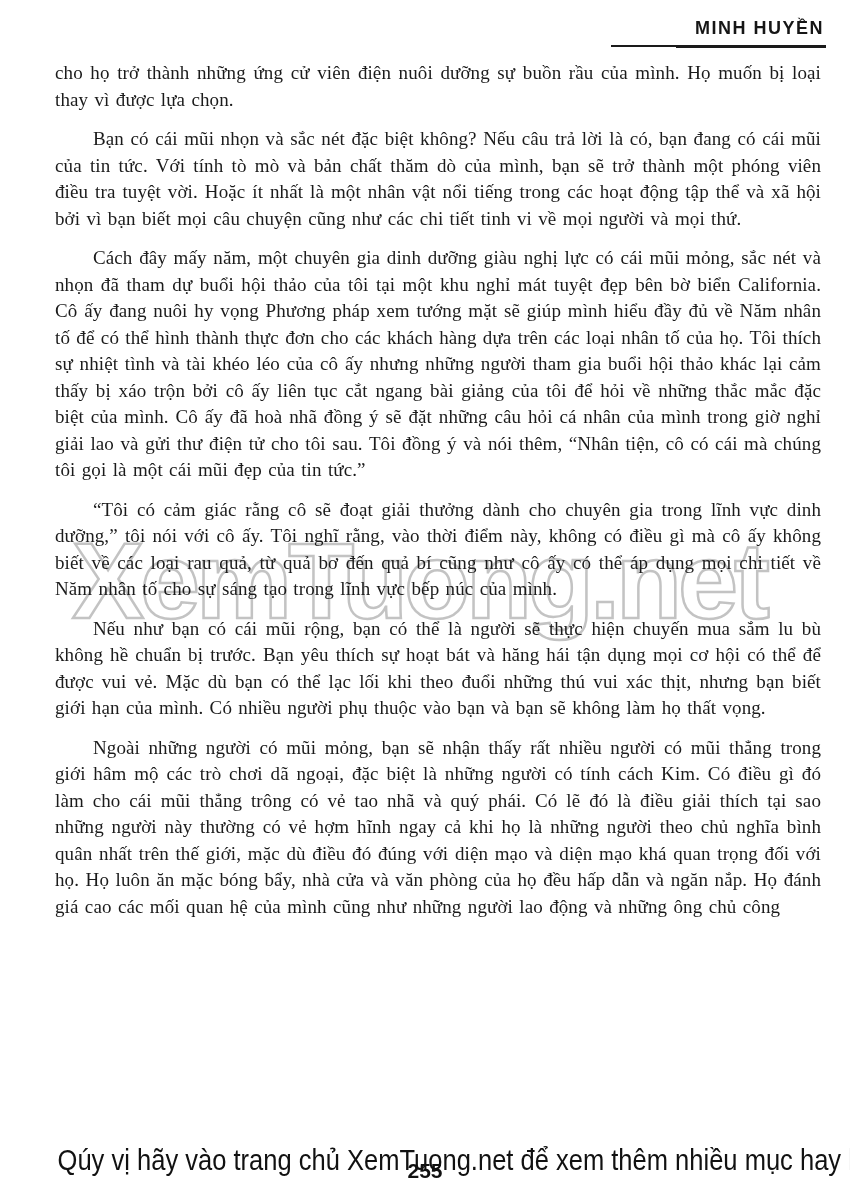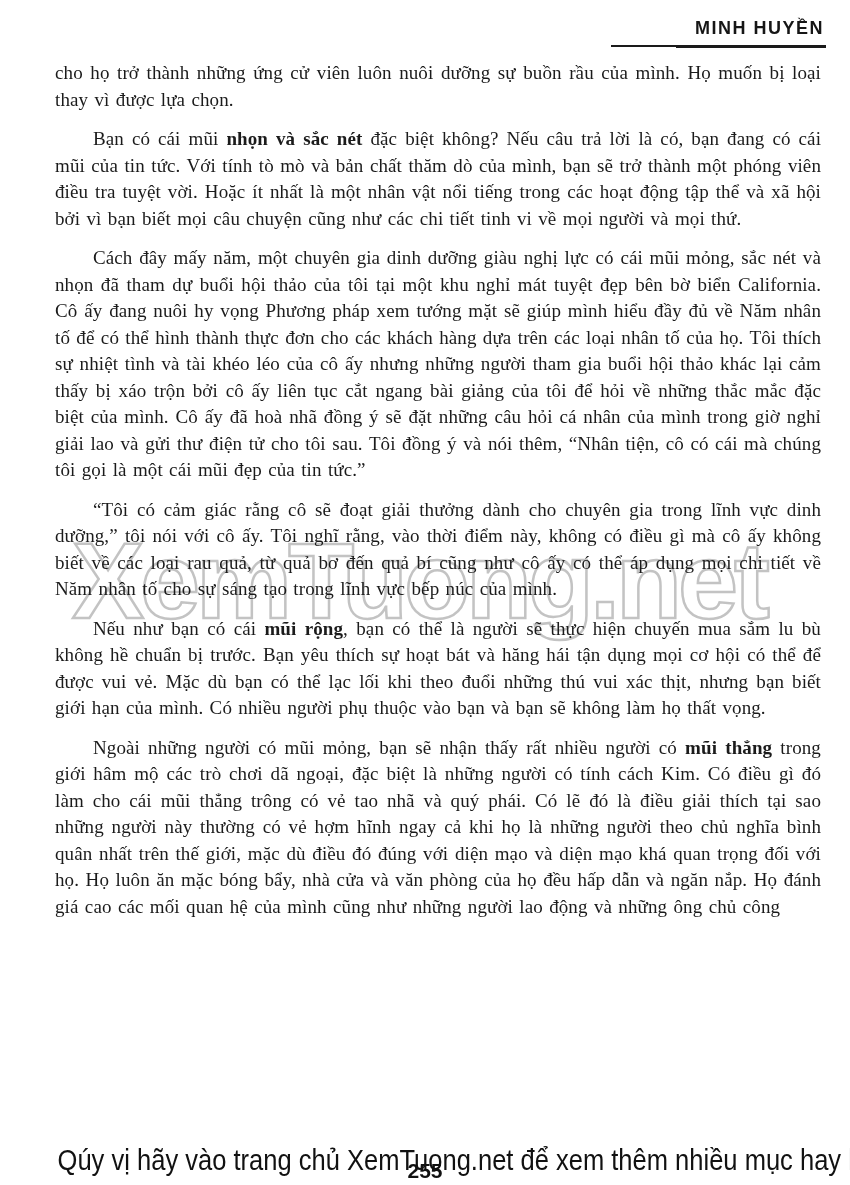--- a/index.html
+++ b/index.html
@@ -69,21 +69,21 @@
   }
   .para{
     margin:0 0 13px 0;
     font-size:19px;
     line-height:26.5px;
     text-align:justify;
     letter-spacing:0.1px;
     word-spacing:1.5px;
   }
   .para.indent{ text-indent:38px; }
-  .para .b{ font-weight:bold; }
+  .para .b{ font-weight:normal; }
   
   .footer{
     position:absolute;
     bottom:8px;left:0;
     width:850px;
     text-align:center;
     z-index:3;
   }
   .footer-text{
     display:inline-block;
@@ -114,21 +114,21 @@
 
   <div class="header">
     <span class="header-title">MINH HUYỀN</span>
   </div>
   <div class="header-rule"></div>
   <div class="header-rule-thick"></div>
 
   <div class="watermark">XemTuong.net</div>
 
   <div class="body-text">
-      <p class="para"><span>cho họ trở thành những ứng cử viên luôn nuôi dưỡng sự buồn rầu của mình. Họ muốn bị loại thay vì được lựa chọn.</span></p>
+      <p class="para"><span>cho họ trở thành những ứng cử viên điện nuôi dưỡng sự buồn rầu của mình. Họ muốn bị loại thay vì được lựa chọn.</span></p>
       <p class="para indent"><span>Bạn có cái mũi </span><span class="b">nhọn và sắc nét</span><span> đặc biệt không? Nếu câu trả lời là có, bạn đang có cái mũi của tin tức. Với tính tò mò và bản chất thăm dò của mình, bạn sẽ trở thành một phóng viên điều tra tuyệt vời. Hoặc ít nhất là một nhân vật nổi tiếng trong các hoạt động tập thể và xã hội bởi vì bạn biết mọi câu chuyện cũng như các chi tiết tinh vi về mọi người và mọi thứ.</span></p>
       <p class="para indent"><span>Cách đây mấy năm, một chuyên gia dinh dưỡng giàu nghị lực có cái mũi mỏng, sắc nét và nhọn đã tham dự buổi hội thảo của tôi tại một khu nghỉ mát tuyệt đẹp bên bờ biển California. Cô ấy đang nuôi hy vọng Phương pháp xem tướng mặt sẽ giúp mình hiểu đầy đủ về Năm nhân tố để có thể hình thành thực đơn cho các khách hàng dựa trên các loại nhân tố của họ. Tôi thích sự nhiệt tình và tài khéo léo của cô ấy nhưng những người tham gia buổi hội thảo khác lại cảm thấy bị xáo trộn bởi cô ấy liên tục cắt ngang bài giảng của tôi để hỏi về những thắc mắc đặc biệt của mình. Cô ấy đã hoà nhã đồng ý sẽ đặt những câu hỏi cá nhân của mình trong giờ nghỉ giải lao và gửi thư điện tử cho tôi sau. Tôi đồng ý và nói thêm, “Nhân tiện, cô có cái mà chúng tôi gọi là một cái mũi đẹp của tin tức.”</span></p>
       <p class="para indent"><span>“Tôi có cảm giác rằng cô sẽ đoạt giải thưởng dành cho chuyên gia trong lĩnh vực dinh dưỡng,” tôi nói với cô ấy. Tôi nghĩ rằng, vào thời điểm này, không có điều gì mà cô ấy không biết về các loại rau quả, từ quả bơ đến quả bí cũng như cô ấy có thể áp dụng mọi chi tiết về Năm nhân tố cho sự sáng tạo trong lĩnh vực bếp núc của mình.</span></p>
       <p class="para indent"><span>Nếu như bạn có cái </span><span class="b">mũi rộng</span><span>, bạn có thể là người sẽ thực hiện chuyến mua sắm lu bù không hề chuẩn bị trước. Bạn yêu thích sự hoạt bát và hăng hái tận dụng mọi cơ hội có thể để được vui vẻ. Mặc dù bạn có thể lạc lối khi theo đuổi những thú vui xác thịt, nhưng bạn biết giới hạn của mình. Có nhiều người phụ thuộc vào bạn và bạn sẽ không làm họ thất vọng.</span></p>
       <p class="para indent"><span>Ngoài những người có mũi mỏng, bạn sẽ nhận thấy rất nhiều người có </span><span class="b">mũi thẳng</span><span> trong giới hâm mộ các trò chơi dã ngoại, đặc biệt là những người có tính cách Kim. Có điều gì đó làm cho cái mũi thẳng trông có vẻ tao nhã và quý phái. Có lẽ đó là điều giải thích tại sao những người này thường có vẻ hợm hĩnh ngay cả khi họ là những người theo chủ nghĩa bình quân nhất trên thế giới, mặc dù điều đó đúng với diện mạo và diện mạo khá quan trọng đối với họ. Họ luôn ăn mặc bóng bẩy, nhà cửa và văn phòng của họ đều hấp dẫn và ngăn nắp. Họ đánh giá cao các mối quan hệ của mình cũng như những người lao động và những ông chủ công</span></p>
     </div>
 
   <div class="footer">
     <span class="footer-text">Qúy vị hãy vào trang chủ XemTuong.net để xem thêm nhiều mục hay khác</span>
   </div>

